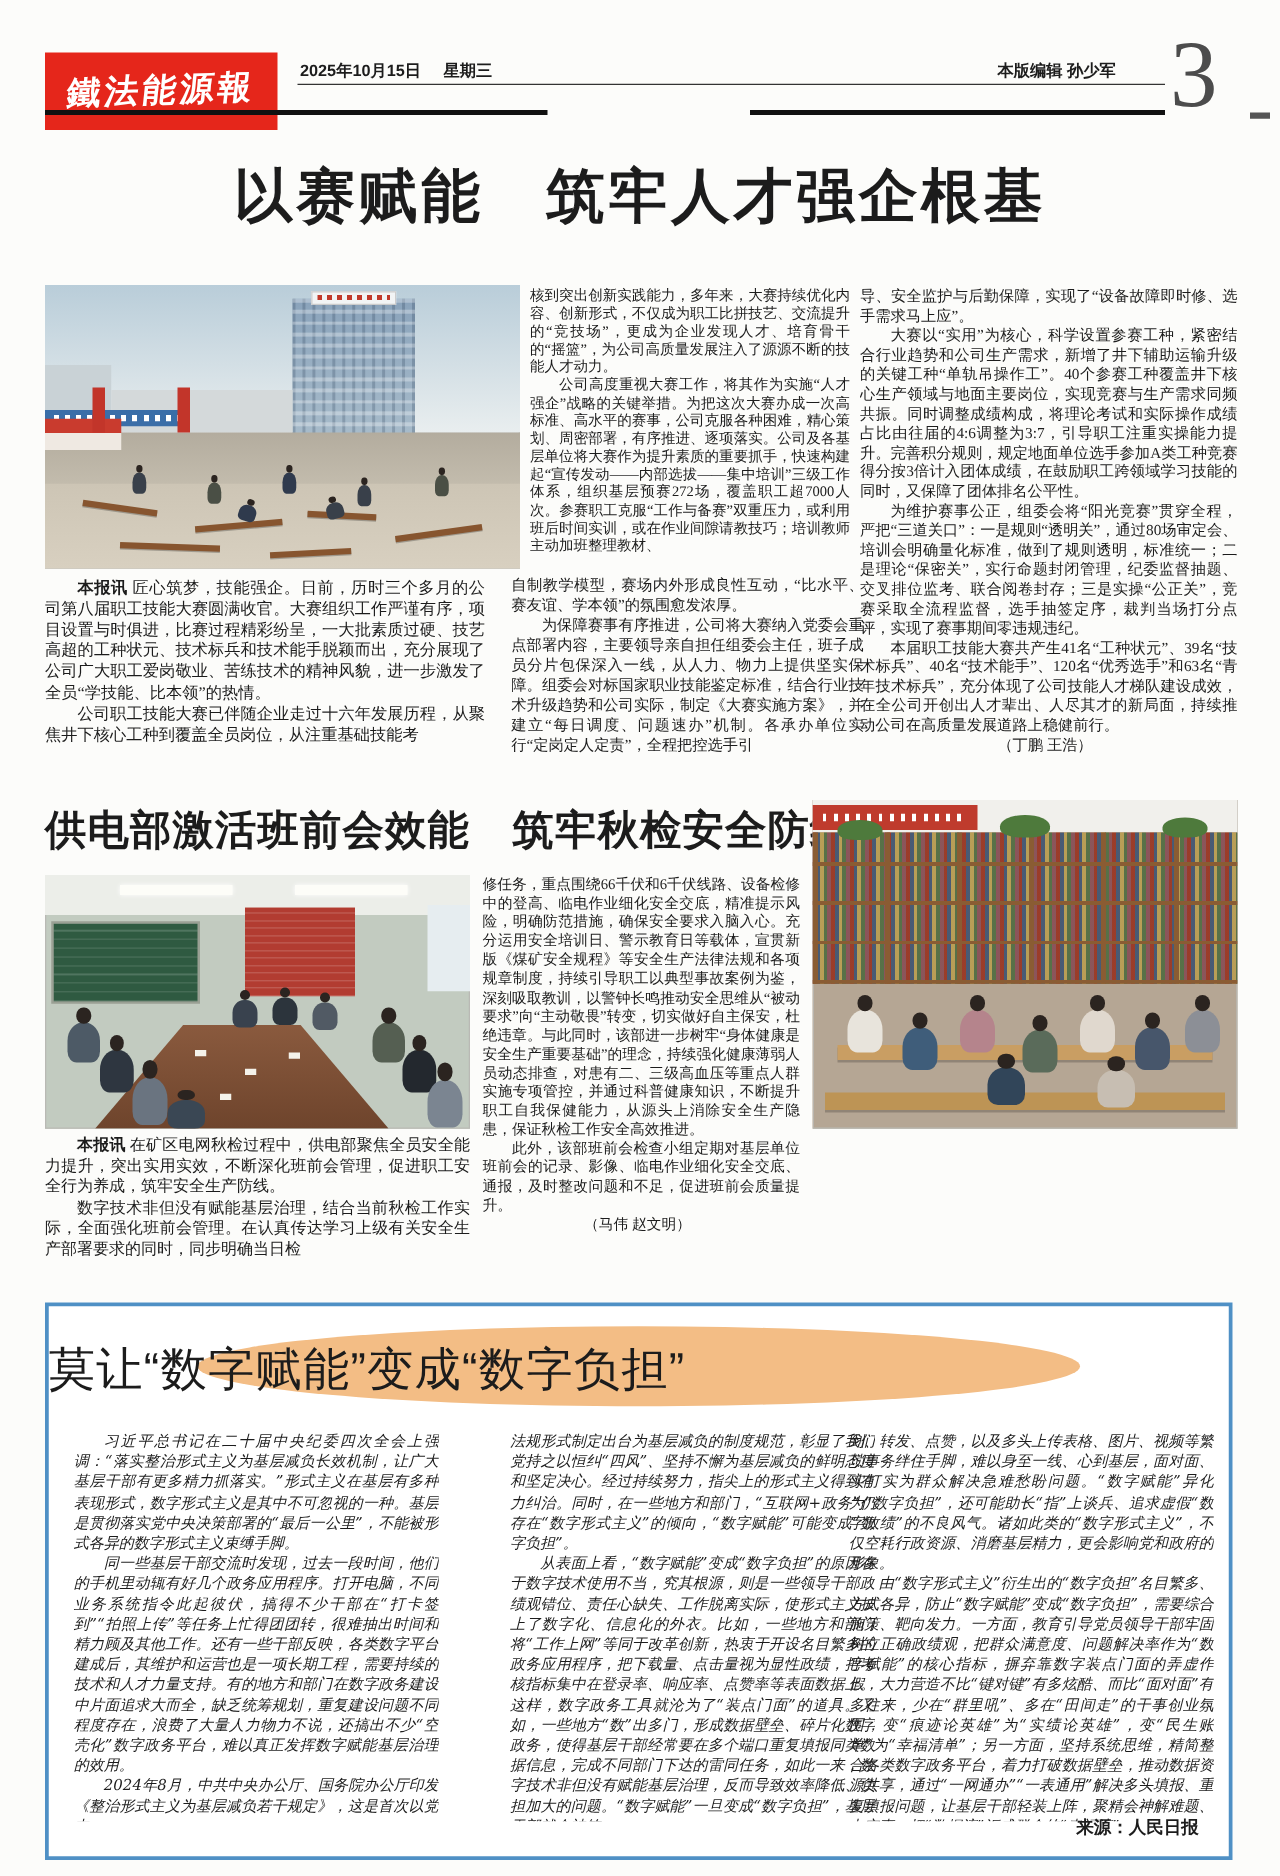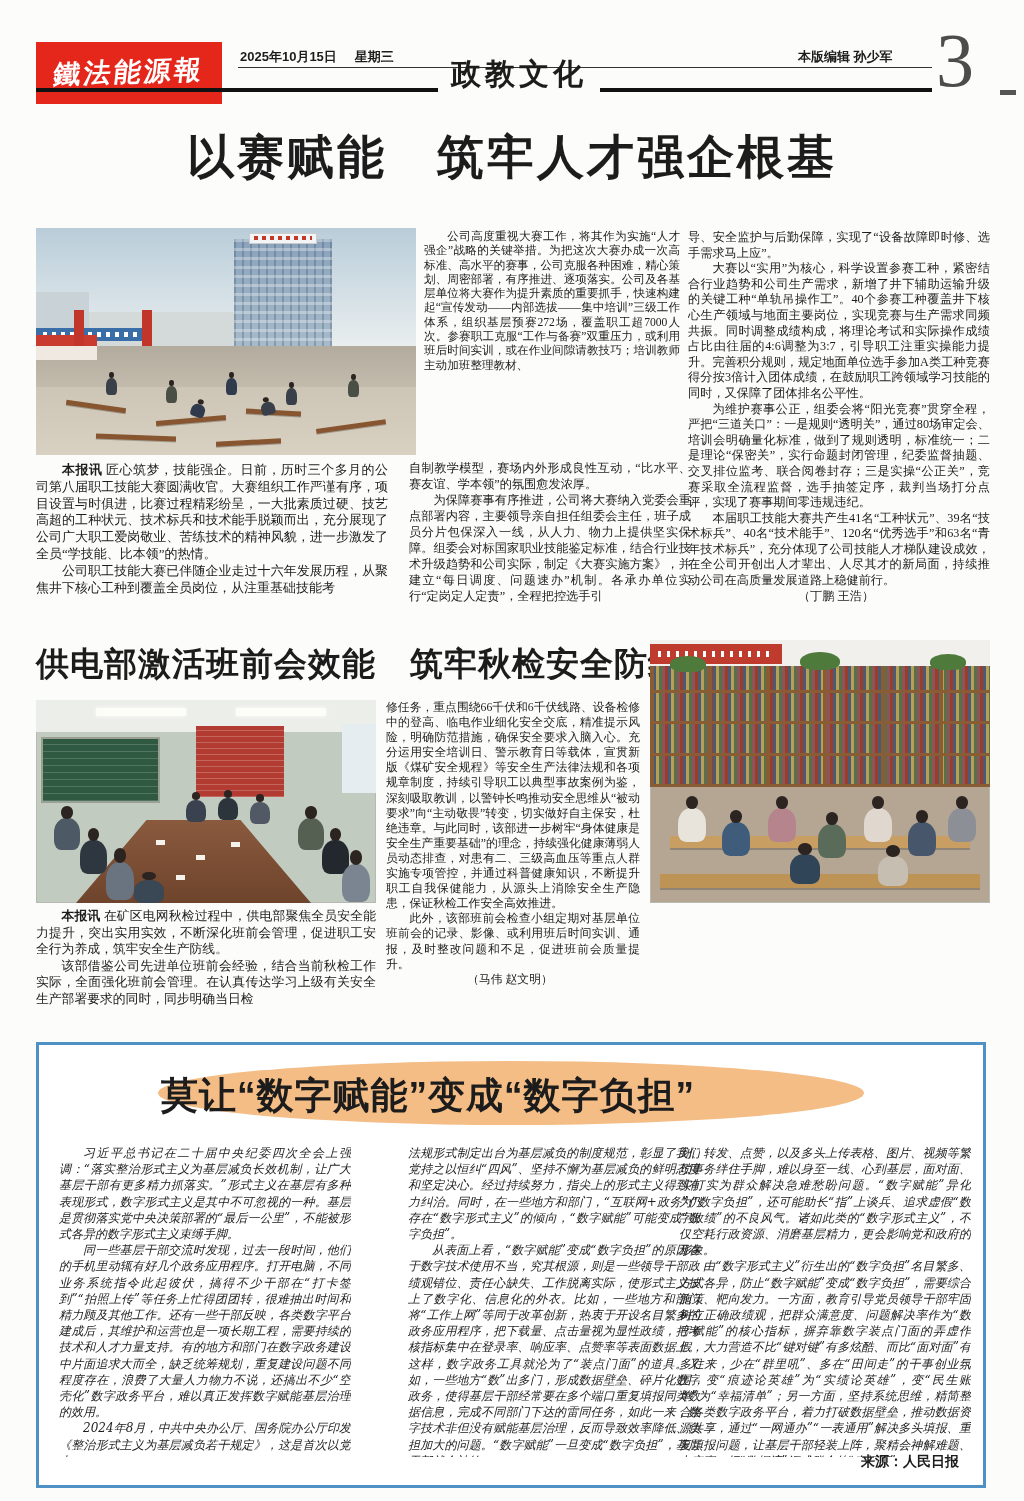--- a/index.html
+++ b/index.html
@@ -38,21 +38,21 @@
   
   .headline2{left:36px;top:642px;width:616px;font-weight:800;font-size:33px;letter-spacing:1px;white-space:nowrap;}
   .a2-mid{left:386px;top:700px;width:254px;height:334px;font-size:11.8px;line-height:15.1px;}
   .a2-left{left:36px;top:908px;width:340px;height:128px;font-size:12.8px;line-height:16.6px;}
   .caption{left:650px;top:908px;width:340px;height:124px;font-size:13px;line-height:18px;}
   .caption .credit{text-align:right;text-indent:0;font-style:italic;}
 
   
   .box{left:36px;top:1042px;width:944px;height:440px;border:3px solid #4f90c5;background:#fff;}
   .box-title-bg{left:50%;top:16px;transform:translateX(-50%);width:706px;height:64px;background:#f3bd85;border-radius:50%;}
-  .box-title{left:0;width:778px;top:26px;text-align:center;font-weight:700;font-size:37px;letter-spacing:1px;}
+  .box-title{left:0;width:778px;top:26px;text-align:left;font-weight:400;font-size:37px;letter-spacing:1px;}
   .box-col{top:100px;width:292px;height:312px;font-size:12px;line-height:16.2px;}
   .bc1{left:20px;} .bc2{left:330px;margin-left:39px;} .bc3{left:640px;}
   .source{right:24px;bottom:14px;font-weight:bold;font-size:14px;font-style:normal;}
 
   
   .photo{position:absolute;overflow:hidden;background:#d8dde0;box-shadow:inset 0 0 0 1px #b9b9b4;}
   .photo i,.photo b,.photo u{position:absolute;display:block;border:none;text-decoration:none;}
   .photo1{left:36px;top:228px;width:380px;height:227px;}
   .p1-sky{left:0;top:0;width:100%;height:52%;background:linear-gradient(#b9cdd9,#e9eeef);}
   .p1-bldg-main{left:52%;top:5%;width:26%;height:50%;
@@ -111,21 +111,20 @@
 <div class="page">
 
   <div class="abs logo">
     <span>鐵法能源報</span>
   </div>
   <div class="abs date-line hei">
     <span>2025年10月15日</span><span class="wd">星期三</span>
   </div>
   <div class="abs editor hei">本版编辑  孙少军</div>
   <div class="abs hairline"></div>
-  <div class="abs section-title hei">政教文化</div>
   <div class="abs rule-l"></div>
   <div class="abs rule-r"></div>
   <div class="abs page-num">3</div>
   <div class="abs page-dash"></div>
 
   <div class="abs headline1 hei">以赛赋能　筑牢人才强企根基</div>
 
   <div class="photo photo1">
     <i class="p1-sky"></i>
     <i class="p1-bldg-left"></i>
@@ -153,20 +152,21 @@
     <i class="fig" style="left:155px;top:176px;width:14px;height:13px;background:#2f3a4d;transform:rotate(18deg);"></i>
     <i class="fig" style="left:225px;top:174px;width:14px;height:13px;background:#39404a;transform:rotate(-14deg);"></i>
   </div>
 
   <div class="txtcol a1-left">
     <p><b class="lead">本报讯</b> <span>匠心筑梦，技能强企。日前，历时三个多月的公司第八届职工技能大赛圆满收官。大赛组织工作严谨有序，项目设置与时俱进，比赛过程精彩纷呈，一大批素质过硬、技艺高超的工种状元、技术标兵和技术能手脱颖而出，充分展现了公司广大职工爱岗敬业、苦练技术的精神风貌，进一步激发了全员“学技能、比本领”的热情。</span></p>
     <p>公司职工技能大赛已伴随企业走过十六年发展历程，从聚焦井下核心工种到覆盖全员岗位，从注重基础技能考</p>
   </div>
 
   <div class="txtcol a1-mid-up">
+    <p class="noind">核到突出创新实践能力，多年来，大赛持续优化内容、创新形式，不仅成为职工比拼技艺、交流提升的“竞技场”，更成为企业发现人才、培育骨干的“摇篮”，为公司高质量发展注入了源源不断的技能人才动力。</p>
     <p>公司高度重视大赛工作，将其作为实施“人才强企”战略的关键举措。为把这次大赛办成一次高标准、高水平的赛事，公司克服各种困难，精心策划、周密部署，有序推进、逐项落实。公司及各基层单位将大赛作为提升素质的重要抓手，快速构建起“宣传发动——内部选拔——集中培训”三级工作体系，组织基层预赛272场，覆盖职工超7000人次。参赛职工克服“工作与备赛”双重压力，或利用班后时间实训，或在作业间隙请教技巧；培训教师主动加班整理教材、</p>
   </div>
 
   <div class="txtcol a1-mid-low">
     <p class="noind">自制教学模型，赛场内外形成良性互动，“比水平、赛友谊、学本领”的氛围愈发浓厚。</p>
     <p>为保障赛事有序推进，公司将大赛纳入党委会重点部署内容，主要领导亲自担任组委会主任，班子成员分片包保深入一线，从人力、物力上提供坚实保障。组委会对标国家职业技能鉴定标准，结合行业技术升级趋势和公司实际，制定《大赛实施方案》，并建立“每日调度、问题速办”机制。各承办单位实行“定岗定人定责”，全程把控选手引</p>
   </div>
 
   <div class="txtcol a1-right">
     <p class="noind">导、安全监护与后勤保障，实现了“设备故障即时修、选手需求马上应”。</p>
@@ -217,27 +217,27 @@
     <i class="fig" style="left:168px;top:184px;width:28px;height:34px;background:#5a6b5a;"></i>
     <i class="fig" style="left:214px;top:168px;width:28px;height:34px;background:#e0d8ce;"></i>
     <i class="fig" style="left:258px;top:182px;width:28px;height:34px;background:#47566b;"></i>
     <i class="fig" style="left:298px;top:168px;width:28px;height:34px;background:#8c8f96;"></i>
     <i class="fig" style="left:140px;top:214px;width:30px;height:30px;background:#314559;"></i>
     <i class="fig" style="left:228px;top:216px;width:30px;height:30px;background:#c7beb2;"></i>
   </div>
 
   <div class="txtcol a2-mid">
     <p class="noind">修任务，重点围绕66千伏和6千伏线路、设备检修中的登高、临电作业细化安全交底，精准提示风险，明确防范措施，确保安全要求入脑入心。充分运用安全培训日、警示教育日等载体，宣贯新版《煤矿安全规程》等安全生产法律法规和各项规章制度，持续引导职工以典型事故案例为鉴，深刻吸取教训，以警钟长鸣推动安全思维从“被动要求”向“主动敬畏”转变，切实做好自主保安，杜绝违章。与此同时，该部进一步树牢“身体健康是安全生产重要基础”的理念，持续强化健康薄弱人员动态排查，对患有二、三级高血压等重点人群实施专项管控，并通过科普健康知识，不断提升职工自我保健能力，从源头上消除安全生产隐患，保证秋检工作安全高效推进。</p>
-    <p>此外，该部班前会检查小组定期对基层单位班前会的记录、影像、或利用班后时间实训、通报，及时整改问题和不足，促进班前会质量提升。</p>
+    <p>此外，该部班前会检查小组定期对基层单位班前会的记录、影像、临电作业细化安全交底、通报，及时整改问题和不足，促进班前会质量提升。</p>
     <p class="byline">（马伟  赵文明）</p>
   </div>
 
   <div class="txtcol a2-left">
     <p><b class="lead">本报讯</b> <span>在矿区电网秋检过程中，供电部聚焦全员安全能力提升，突出实用实效，不断深化班前会管理，促进职工安全行为养成，筑牢安全生产防线。</span></p>
-    <p>该部借鉴公司先进单位班前会经验，结合当前秋检工作实际，全面强化班前会管理。在认真传达学习上级有关安全生产部署要求的同时，同步明确当日检</p>
+    <p>数字技术非但没有赋能基层治理，结合当前秋检工作实际，全面强化班前会管理。在认真传达学习上级有关安全生产部署要求的同时，同步明确当日检</p>
   </div>
 
 
   <div class="abs box">
     <div class="abs box-title-bg"></div>
     <div class="abs box-title hei">莫让“数字赋能”变成“数字负担”</div>
 
     <div class="txtcol box-col bc1 kai">
       <p>习近平总书记在二十届中央纪委四次全会上强调：“落实整治形式主义为基层减负长效机制，让广大基层干部有更多精力抓落实。”形式主义在基层有多种表现形式，数字形式主义是其中不可忽视的一种。基层是贯彻落实党中央决策部署的“最后一公里”，不能被形式各异的数字形式主义束缚手脚。</p>
       <p>同一些基层干部交流时发现，过去一段时间，他们的手机里动辄有好几个政务应用程序。打开电脑，不同业务系统指令此起彼伏，搞得不少干部在“打卡签到”“拍照上传”等任务上忙得团团转，很难抽出时间和精力顾及其他工作。还有一些干部反映，各类数字平台建成后，其维护和运营也是一项长期工程，需要持续的技术和人才力量支持。有的地方和部门在数字政务建设中片面追求大而全，缺乏统筹规划，重复建设问题不同程度存在，浪费了大量人力物力不说，还搞出不少“空壳化”数字政务平台，难以真正发挥数字赋能基层治理的效用。</p>

